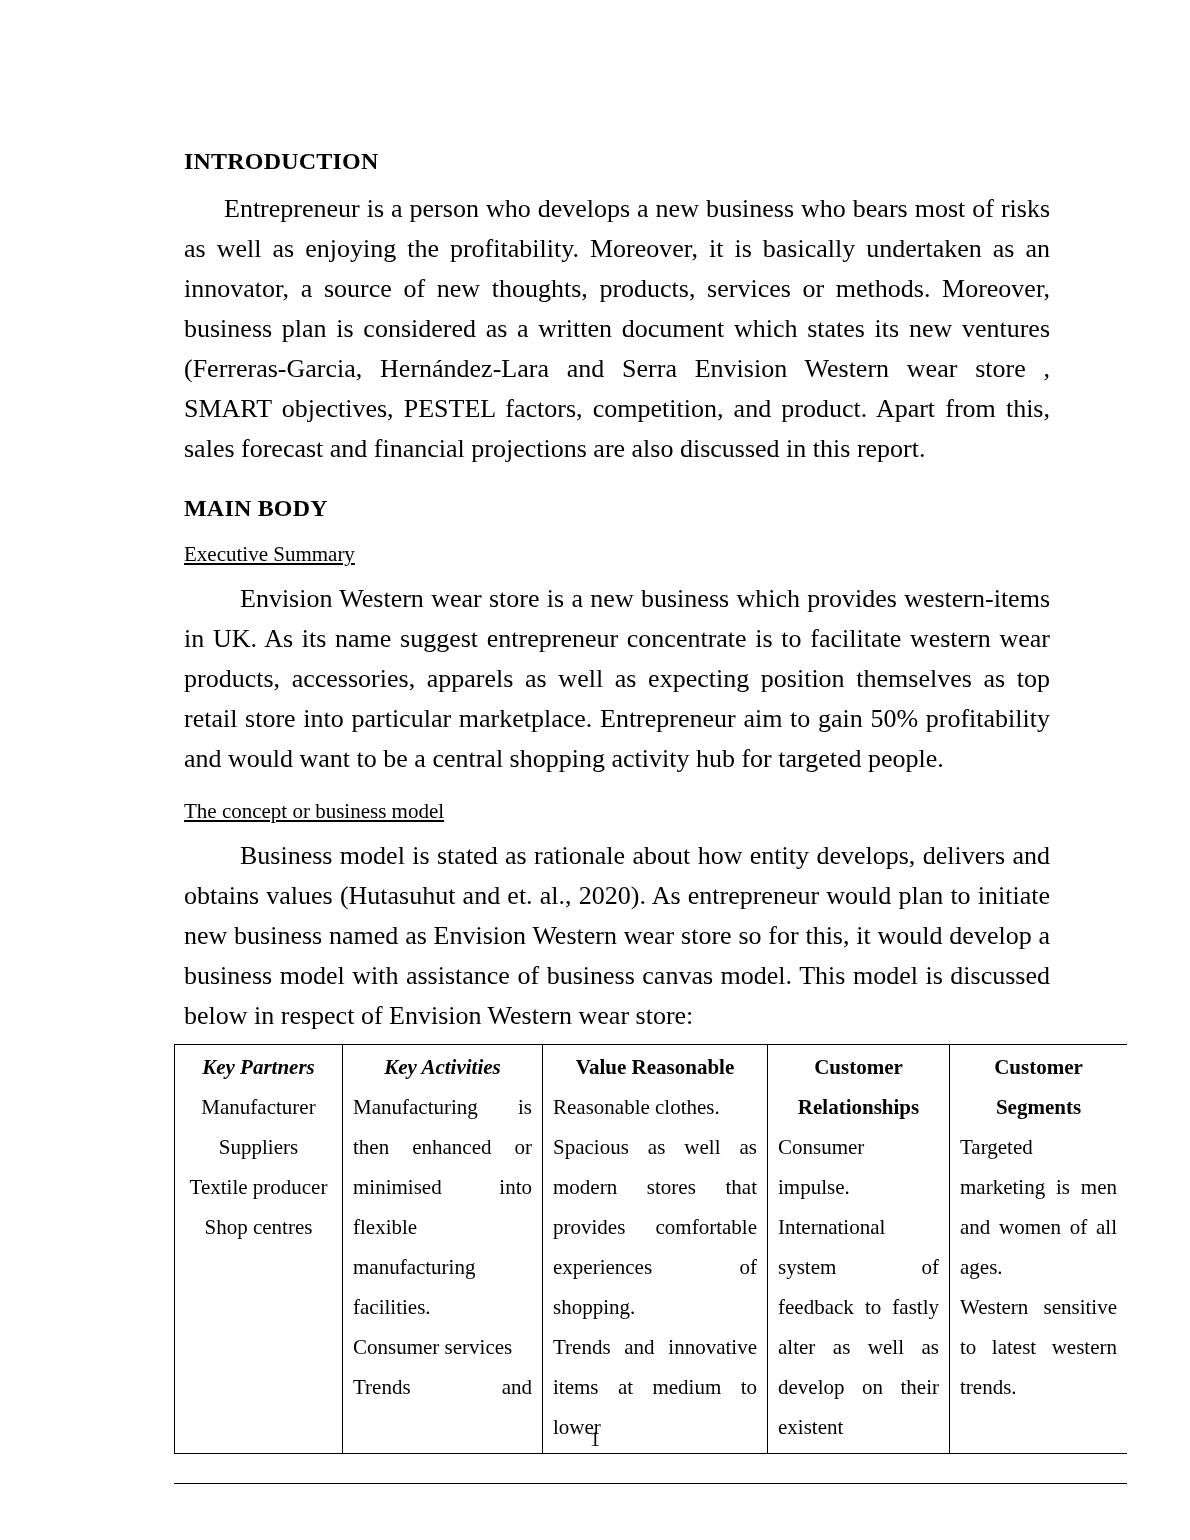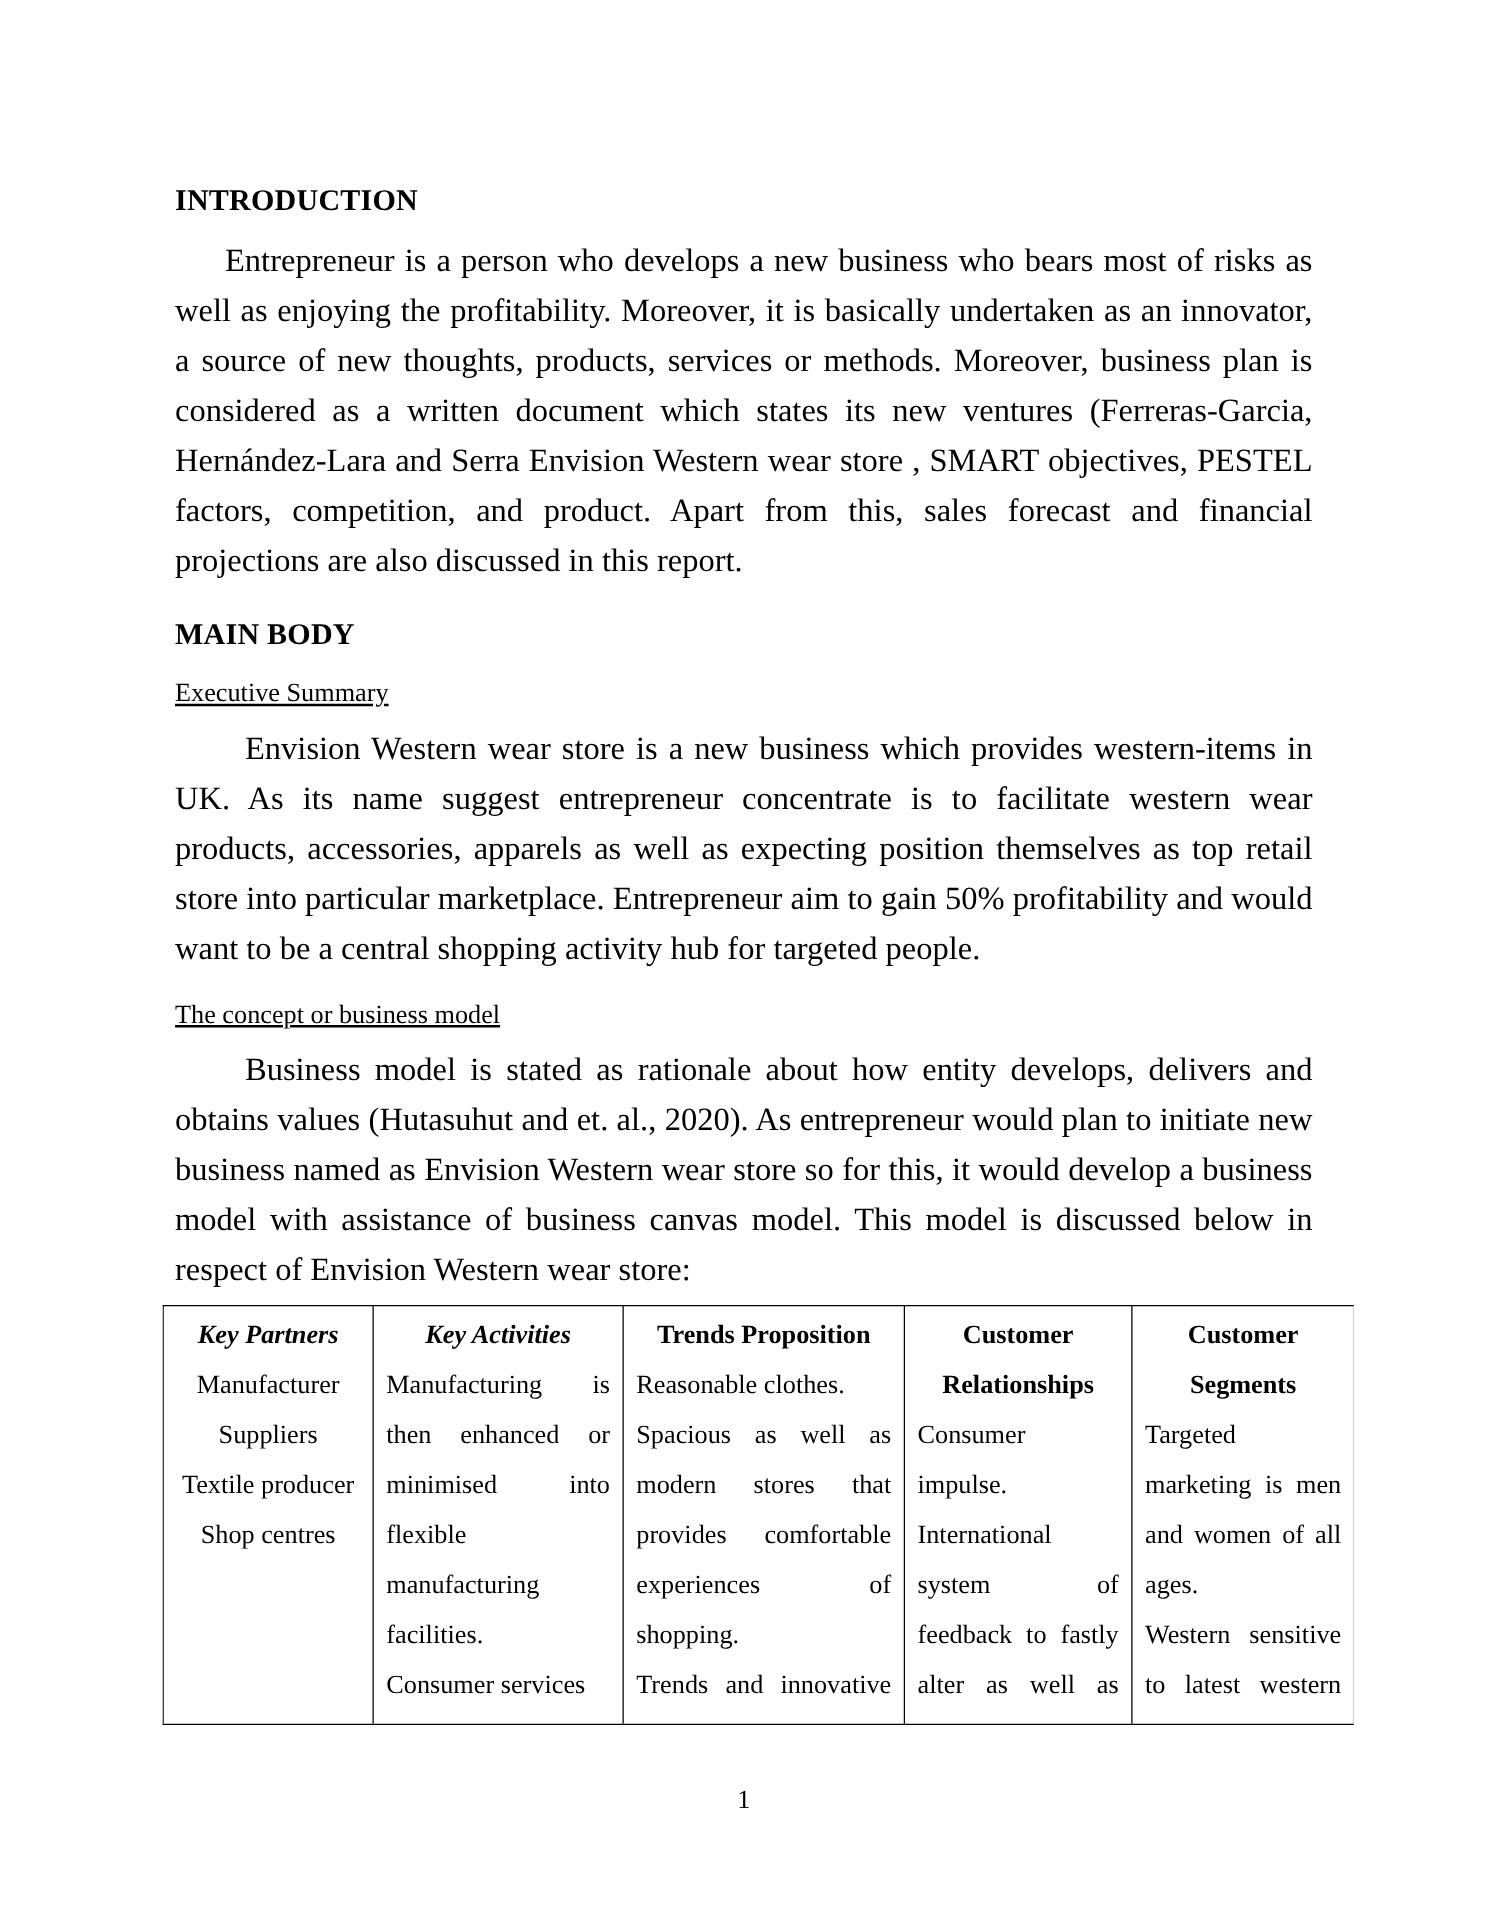--- a/index.html
+++ b/index.html
@@ -8,20 +8,21 @@
     width: 1190px;
     height: 1540px;
     background: #ffffff;
     color: #000000;
     font-family: "Liberation Serif", serif;
     position: relative;
     overflow: hidden;
   }
   .content {
     padding: 148px 140px 0 140px;
+    margin-left: 44px;
   }
   h1.doc-h1 {
     font-size: 24px;
     font-weight: bold;
     margin: 26px 0 14px 0;
     letter-spacing: 0.2px;
   }
   h1.doc-h1.first { margin-top: 0; }
   h2.doc-h2 {
     font-size: 21px;
@@ -33,21 +34,21 @@
     font-size: 26px;
     line-height: 40px;
     text-align: justify;
     margin: 0 0 8px 0;
   }
   p.indent-1 { text-indent: 40px; }
   p.indent-2 { text-indent: 56px; }
 
   .table-clip {
     width: 953px;
-    height: 336px;
+    height: 440px;
     margin-left: -10px;
     margin-top: 6px;
     overflow: hidden;
     border-bottom: 1px solid #000;
   }
   table.bm-table {
     border-collapse: collapse;
     table-layout: fixed;
     width: 953px;
   }
@@ -118,21 +119,21 @@
           </td>
 
           <td>
             <div class="cell-header italic">Key Activities</div>
             <p class="cell-p">Manufacturing is then enhanced or minimised into flexible manufacturing facilities.</p>
             <p class="cell-p">Consumer services</p>
             <p class="cell-p cut">Trends and</p>
           </td>
 
           <td>
-            <div class="cell-header">Trends Proposition</div>
+            <div class="cell-header">Value Reasonable</div>
             <p class="cell-p">Reasonable clothes.</p>
             <p class="cell-p">Spacious as well as modern stores that provides comfortable experiences of shopping.</p>
             <p class="cell-p cut">Trends and innovative items at medium to lower</p>
           </td>
 
           <td>
             <div class="cell-header">Customer Relationships</div>
             <p class="cell-p">Consumer impulse.</p>
             <p class="cell-p cut">International system of feedback to fastly alter as well as develop on their existent</p>
           </td>

